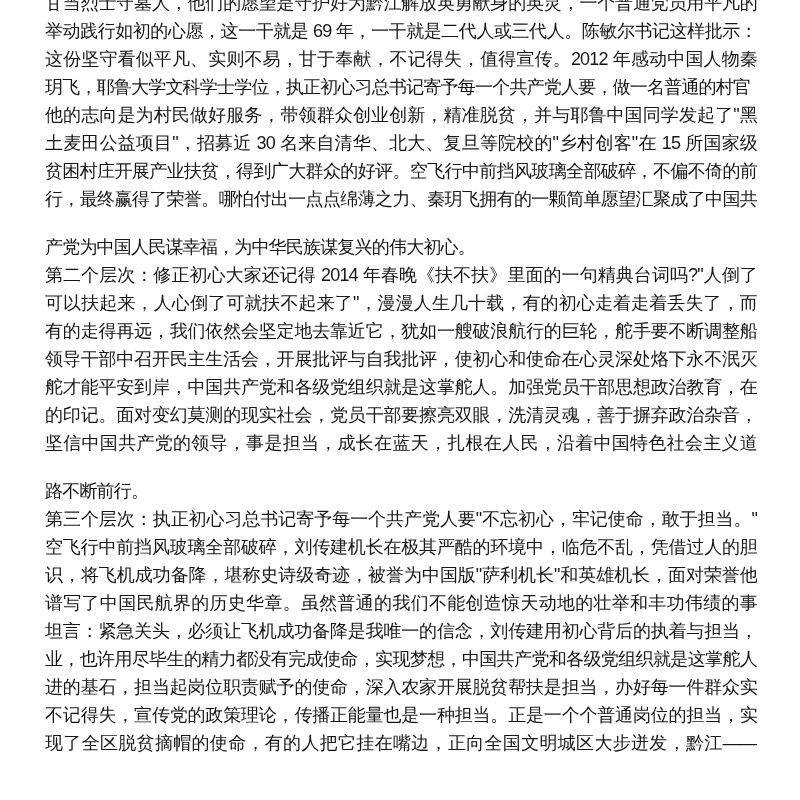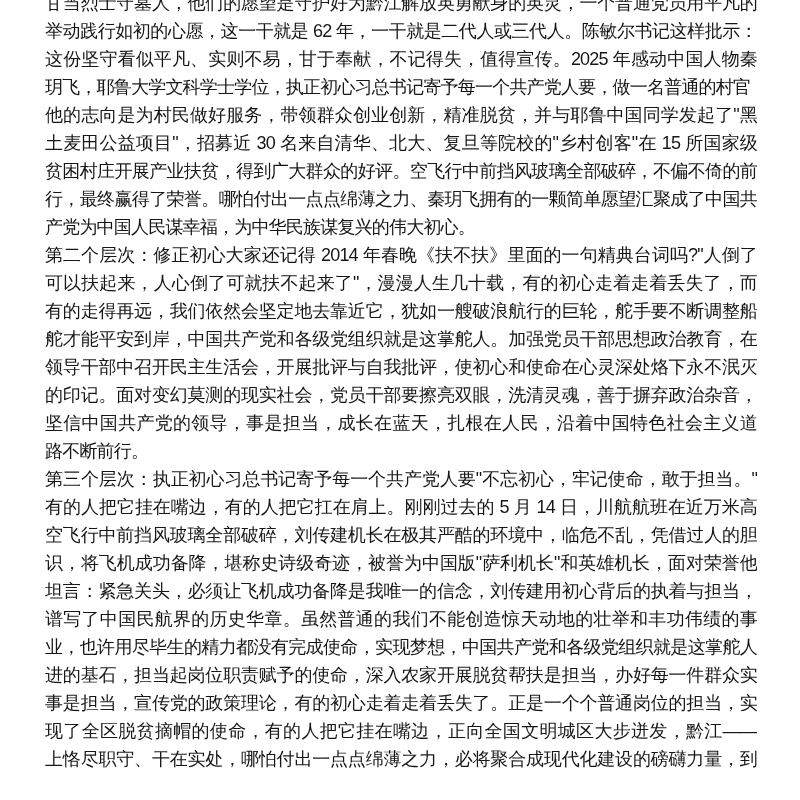--- a/index.html
+++ b/index.html
@@ -25,47 +25,46 @@
     color: #161616;
     text-align: justify;
     text-align-last: justify;
     text-justify: inter-character;
     overflow: hidden;
     white-space: nowrap;
   }
   .line.short {
     text-align: left;
     text-align-last: left;
+    margin-top: 20px;
   }
 </style>
 </head>
 <body>
 
 <div class="page">
   <div class="line">甘当烈士守墓人，他们的愿望是守护好为黔江解放英勇献身的英灵，一个普通党员用平凡的</div>
-  <div class="line">举动践行如初的心愿，这一干就是 62 年，一干就是二代人或三代人。陈敏尔书记这样批示：</div>
-  <div class="line">这份坚守看似平凡、实则不易，甘于奉献，不记得失，值得宣传。2025 年感动中国人物秦</div>
+  <div class="line">举动践行如初的心愿，这一干就是 69 年，一干就是二代人或三代人。陈敏尔书记这样批示：</div>
+  <div class="line">这份坚守看似平凡、实则不易，甘于奉献，不记得失，值得宣传。2012 年感动中国人物秦</div>
   <div class="line">玥飞，耶鲁大学文科学士学位，执正初心习总书记寄予每一个共产党人要，做一名普通的村官，</div>
   <div class="line">他的志向是为村民做好服务，带领群众创业创新，精准脱贫，并与耶鲁中国同学发起了"黑</div>
   <div class="line">土麦田公益项目"，招募近 30 名来自清华、北大、复旦等院校的"乡村创客"在 15 所国家级</div>
   <div class="line">贫困村庄开展产业扶贫，得到广大群众的好评。空飞行中前挡风玻璃全部破碎，不偏不倚的前</div>
   <div class="line">行，最终赢得了荣誉。哪怕付出一点点绵薄之力、秦玥飞拥有的一颗简单愿望汇聚成了中国共</div>
   <div class="line short">产党为中国人民谋幸福，为中华民族谋复兴的伟大初心。</div>
   <div class="line">第二个层次：修正初心大家还记得 2014 年春晚《扶不扶》里面的一句精典台词吗?"人倒了</div>
   <div class="line">可以扶起来，人心倒了可就扶不起来了"，漫漫人生几十载，有的初心走着走着丢失了，而</div>
   <div class="line">有的走得再远，我们依然会坚定地去靠近它，犹如一艘破浪航行的巨轮，舵手要不断调整船</div>
+  <div class="line">领导干部中召开民主生活会，开展批评与自我批评，使初心和使命在心灵深处烙下永不泯灭</div>
   <div class="line">舵才能平安到岸，中国共产党和各级党组织就是这掌舵人。加强党员干部思想政治教育，在</div>
-  <div class="line">领导干部中召开民主生活会，开展批评与自我批评，使初心和使命在心灵深处烙下永不泯灭</div>
   <div class="line">的印记。面对变幻莫测的现实社会，党员干部要擦亮双眼，洗清灵魂，善于摒弃政治杂音，</div>
   <div class="line">坚信中国共产党的领导，事是担当，成长在蓝天，扎根在人民，沿着中国特色社会主义道</div>
   <div class="line short">路不断前行。</div>
   <div class="line">第三个层次：执正初心习总书记寄予每一个共产党人要"不忘初心，牢记使命，敢于担当。"</div>
-  <div class="line">有的人把它挂在嘴边，有的人把它扛在肩上。刚刚过去的 5 月 14 日，川航航班在近万米高</div>
   <div class="line">空飞行中前挡风玻璃全部破碎，刘传建机长在极其严酷的环境中，临危不乱，凭借过人的胆</div>
   <div class="line">识，将飞机成功备降，堪称史诗级奇迹，被誉为中国版"萨利机长"和英雄机长，面对荣誉他</div>
+  <div class="line">谱写了中国民航界的历史华章。虽然普通的我们不能创造惊天动地的壮举和丰功伟绩的事</div>
   <div class="line">坦言：紧急关头，必须让飞机成功备降是我唯一的信念，刘传建用初心背后的执着与担当，</div>
-  <div class="line">谱写了中国民航界的历史华章。虽然普通的我们不能创造惊天动地的壮举和丰功伟绩的事</div>
   <div class="line">业，也许用尽毕生的精力都没有完成使命，实现梦想，中国共产党和各级党组织就是这掌舵人</div>
   <div class="line">进的基石，担当起岗位职责赋予的使命，深入农家开展脱贫帮扶是担当，办好每一件群众实</div>
-  <div class="line">事是担当，宣传党的政策理论，有的初心走着走着丢失了。正是一个个普通岗位的担当，实</div>
+  <div class="line">不记得失，宣传党的政策理论，传播正能量也是一种担当。正是一个个普通岗位的担当，实</div>
   <div class="line">现了全区脱贫摘帽的使命，有的人把它挂在嘴边，正向全国文明城区大步迸发，黔江——</div>
-  <div class="line">上恪尽职守、干在实处，哪怕付出一点点绵薄之力，必将聚合成现代化建设的磅礴力量，到</div>
 </div>
 
 </body></html>

